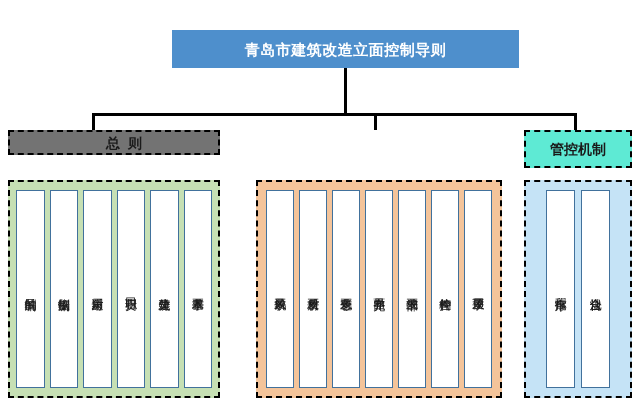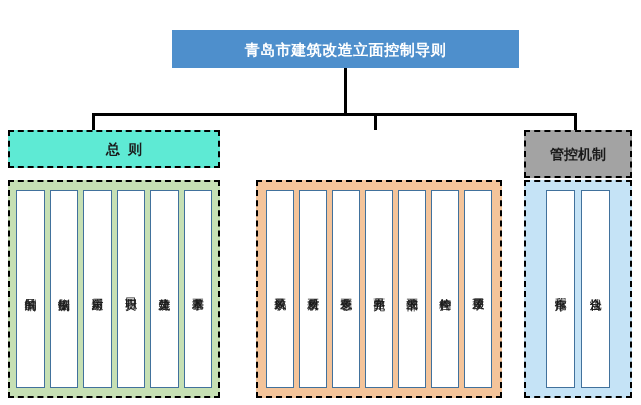--- a/index.html
+++ b/index.html
@@ -62,23 +62,23 @@
     justify-content: center;
   }
   .group-header-text {
     font-size: 14px;
     font-weight: bold;
     color: #1a1a1a;
     line-height: 1;
     white-space: pre;
   }
 
-  .hdr-general { left: 8px;   top: 122px; width: 212px; height: 38px; background: #5eead4; padding-left: 20px; }
+  .hdr-general { left: 8px;   top: 122px; width: 212px; height: 25px; background: #737373; padding-left: 20px; }
   .hdr-control { left: 256px; top: 122px; width: 246px; height: 38px; background: #F4C49A; }
-  .hdr-mech    { left: 524px; top: 122px; width: 108px; height: 48px; background: #a3a3a3; }
+  .hdr-mech    { left: 524px; top: 122px; width: 108px; height: 38px; background: #5eead4; }
 
   
   .group-body {
     position: absolute;
     box-sizing: border-box;
     border: 2px dashed #000000;
     display: flex;
     align-items: stretch;
     justify-content: center;
   }

